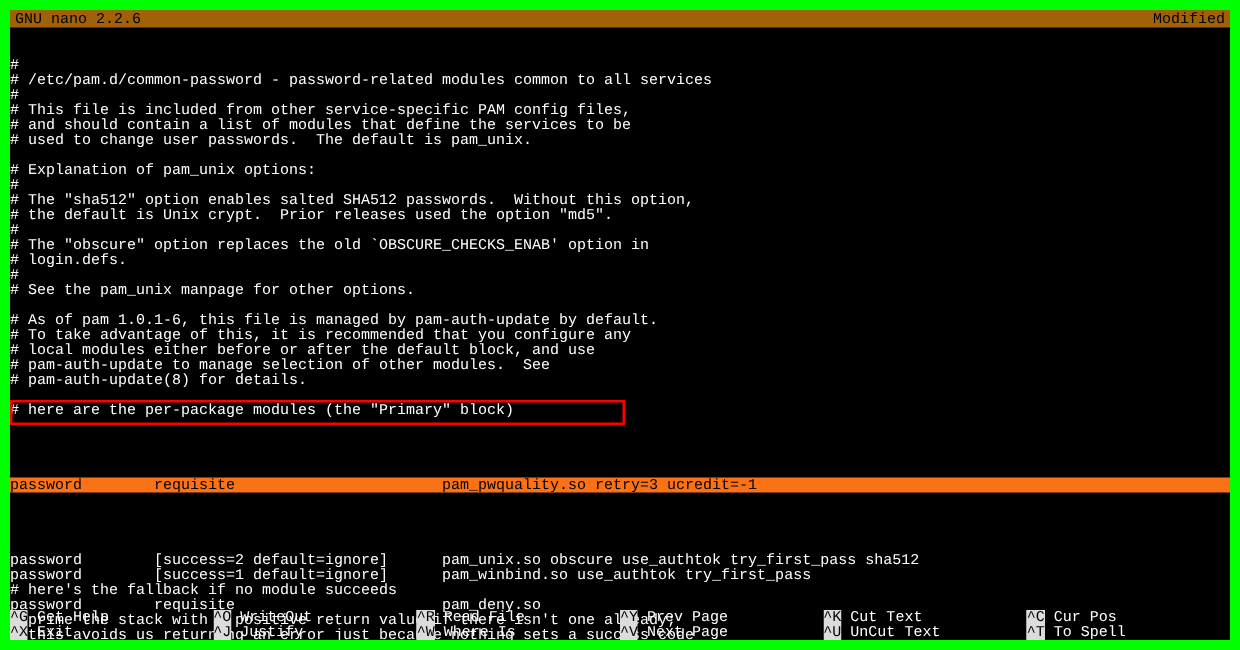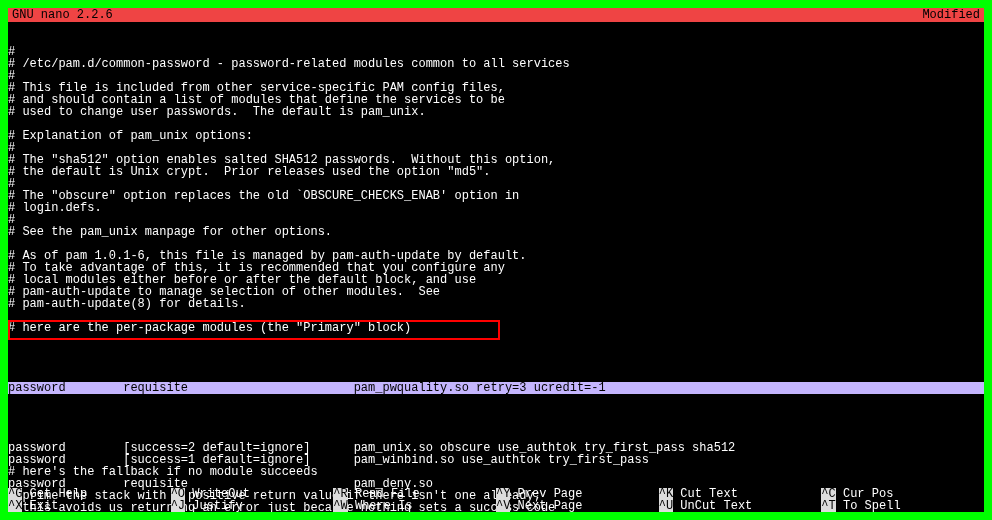--- a/index.html
+++ b/index.html
@@ -21,21 +21,21 @@
     }
     .terminal {
       position: absolute;
       top: 8px; left: 8px; right: 8px; bottom: 8px;
       background: #000;
       color: #fff;
       padding: 0;
       overflow: hidden;
     }
     .titlebar {
-      background: #ef4444;
+      background: #a16207;
       color: #000;
       height: 14px;
       line-height: 14px;
       display: flex;
       padding: 0 4px;
       font-weight: normal;
     }
     .titlebar-left { flex: 0 0 auto; }
     .titlebar-center { flex: 1; text-align: center; margin-top: 28px; }
     .titlebar-right { flex: 0 0 auto; font-family: Liberation Mono, monospace; }
@@ -43,21 +43,21 @@
       padding: 0 0 0 0;
       line-height: 12px;
       white-space: pre;
       color: #fff;
     }
     .content-line { white-space: pre; }
     .highlight-row {
       position: relative;
     }
     .highlight-bg {
-      background: #c4b5fd;
+      background: #f97316;
       color: #000;
       display: block;
       white-space: pre;
     }
     .red-box {
       position: absolute;
       border: 2px solid #ff0000;
       pointer-events: none;
       z-index: 5;
     }

